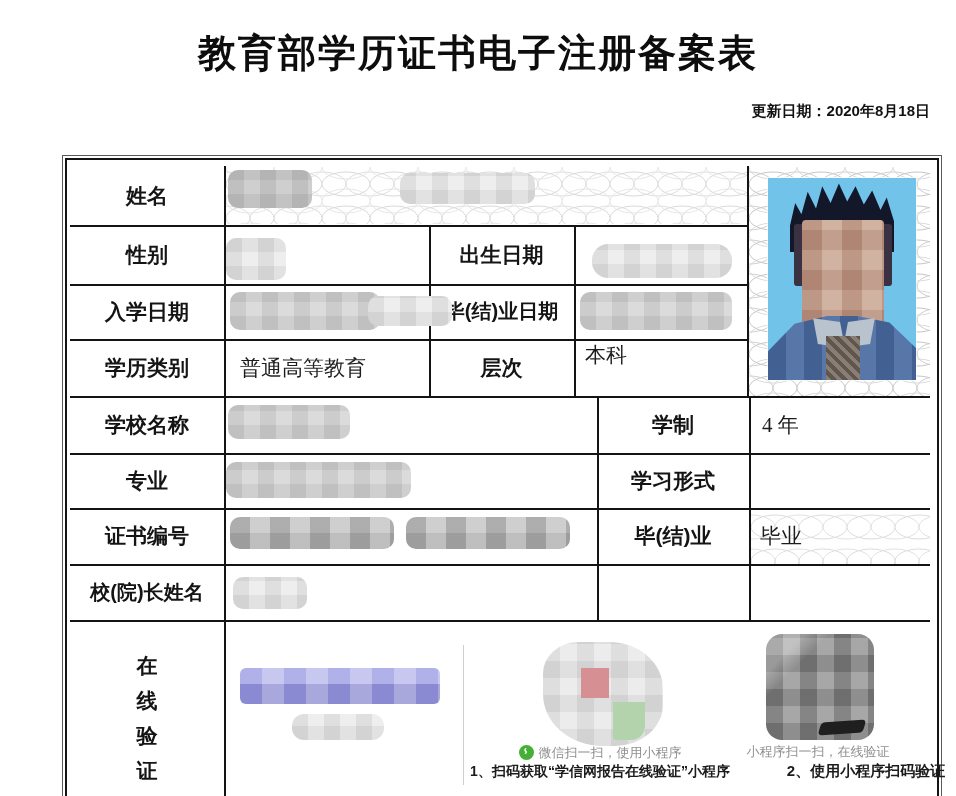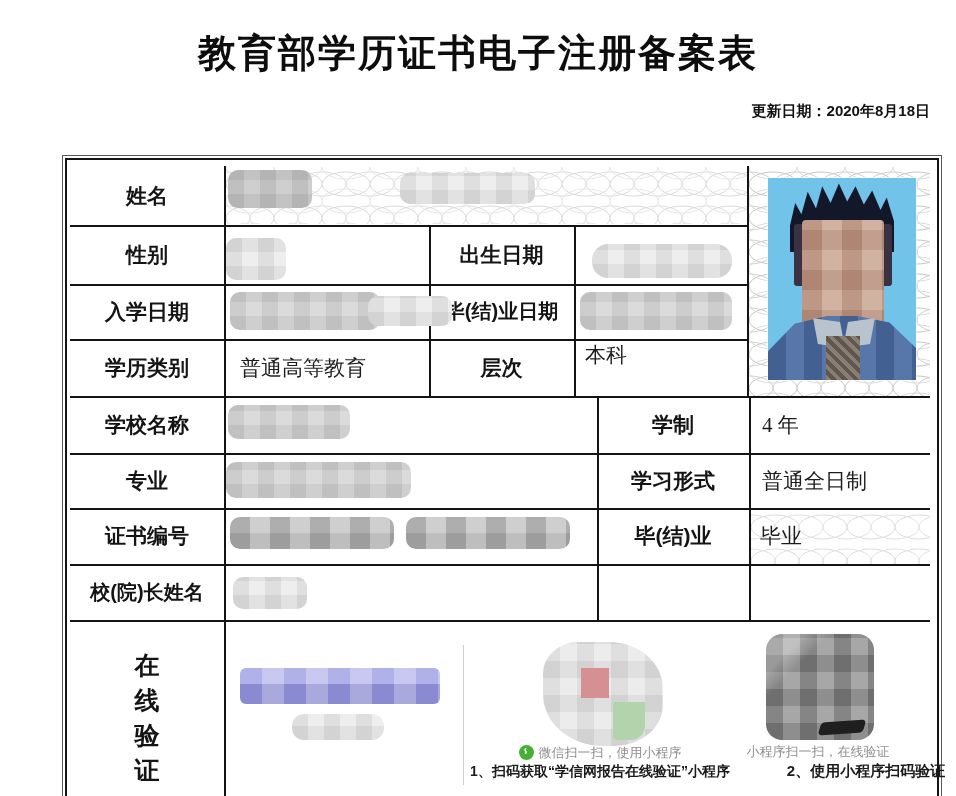--- a/index.html
+++ b/index.html
@@ -14,21 +14,21 @@
   .frame-inner{position:absolute;left:2px;top:2px;right:2px;bottom:0;
                border-top:2px solid #141414;border-left:2px solid #141414;border-right:2px solid #141414;}
   .hl{position:absolute;height:2px;background:#141414;}
   .vl{position:absolute;width:2px;background:#141414;}
   .vl-faint{position:absolute;width:1px;background:#cfcfcf;}
   .lbl{position:absolute;display:flex;align-items:center;justify-content:center;
        font-size:21px;font-weight:600;color:#141414;white-space:nowrap;}
   .val{position:absolute;display:flex;align-items:center;font-size:21px;color:#1d1d1d;
        font-family:"Liberation Serif","DejaVu Serif",serif;white-space:nowrap;}
   .vert-lbl{position:absolute;width:30px;text-align:center;word-break:break-all;
-            font-size:25px;font-weight:600;line-height:35px;color:#141414;}
+            font-size:21px;font-weight:600;line-height:35px;color:#141414;}
   
   .rb{position:absolute;border-radius:10px;
       background-image:repeating-linear-gradient(90deg,rgba(0,0,0,.06) 0 16px,rgba(255,255,255,.06) 16px 32px),
                        repeating-linear-gradient(0deg,rgba(0,0,0,.05) 0 14px,rgba(255,255,255,.05) 14px 28px);}
   .rb-light{background-color:#ececec;}
   .rb-mid{background-color:#d7d7d7;}
   .rb-dark{background-color:#c7c7c7;
       background-image:repeating-linear-gradient(90deg,rgba(0,0,0,.14) 0 20px,rgba(255,255,255,.10) 20px 40px),
                        repeating-linear-gradient(0deg,rgba(0,0,0,.08) 0 16px,rgba(255,255,255,.06) 16px 32px);}
   .purple-bar{position:absolute;border-radius:6px;
@@ -141,21 +141,20 @@
   <div class="lbl" style="left:597px;top:453px;width:152px;height:55px;">学习形式</div>
   <div class="lbl" style="left:70px;top:453px;width:154px;height:55px;">专业</div>
   <div class="lbl" style="left:70px;top:508px;width:154px;height:56px;">证书编号</div>
   <div class="lbl" style="left:597px;top:508px;width:152px;height:56px;">毕(结)业</div>
   <div class="lbl" style="left:70px;top:564px;width:154px;height:56px;font-size:20px;">校(院)长姓名</div>
   <div class="vert-lbl" style="left:132px;top:648px;">在线验证</div>
 
   <div class="val" style="left:240px;top:339px;height:57px;">普通高等教育</div>
   <div class="val" style="left:585px;top:332px;height:46px;">本科</div>
   <div class="val" style="left:762px;top:396px;height:57px;">4 年</div>
-  <div class="val" style="left:762px;top:453px;height:55px;">普通全日制</div>
   <div class="val" style="left:760px;top:508px;height:56px;">毕业</div>
 
   <div class="rb rb-mid" style="left:228px;top:170px;width:84px;height:38px;background-color:#c9c9c9;"></div>
   <div class="rb rb-light" style="left:400px;top:173px;width:135px;height:31px;"></div>
   <div class="rb rb-light" style="left:226px;top:238px;width:60px;height:42px;"></div>
   <div class="rb rb-light" style="left:592px;top:244px;width:140px;height:34px;border-radius:16px;"></div>
   <div class="rb rb-mid" style="left:230px;top:292px;width:150px;height:38px;"></div>
   <div class="rb rb-light" style="left:368px;top:296px;width:84px;height:30px;"></div>
   <div class="rb rb-mid" style="left:580px;top:292px;width:152px;height:38px;"></div>
   <div class="rb rb-mid" style="left:228px;top:405px;width:122px;height:34px;"></div>

